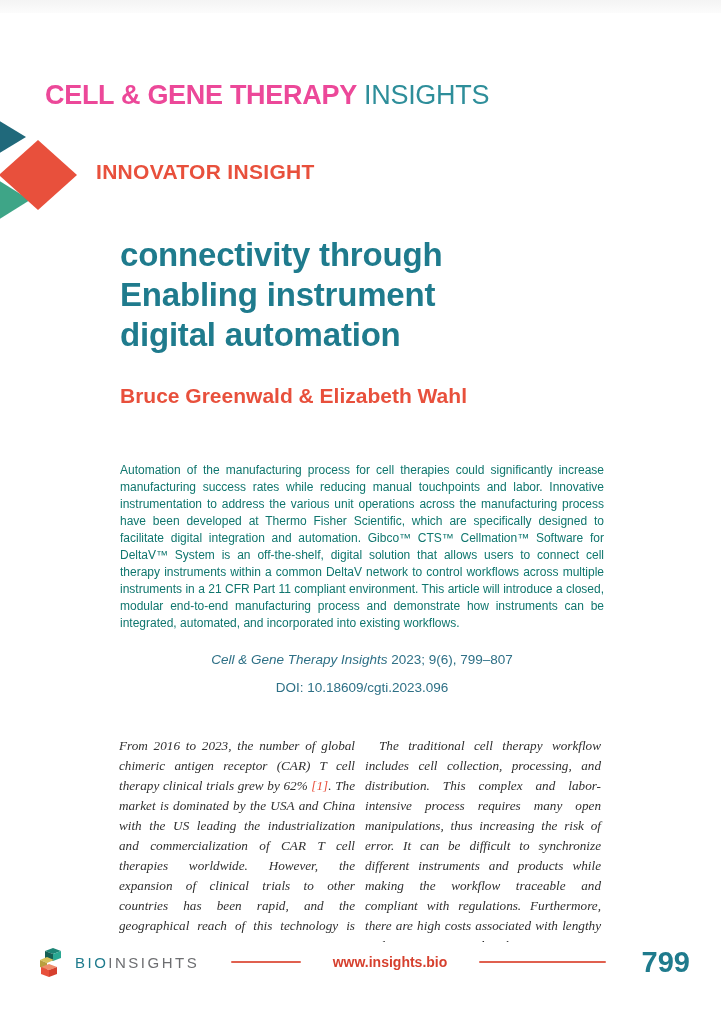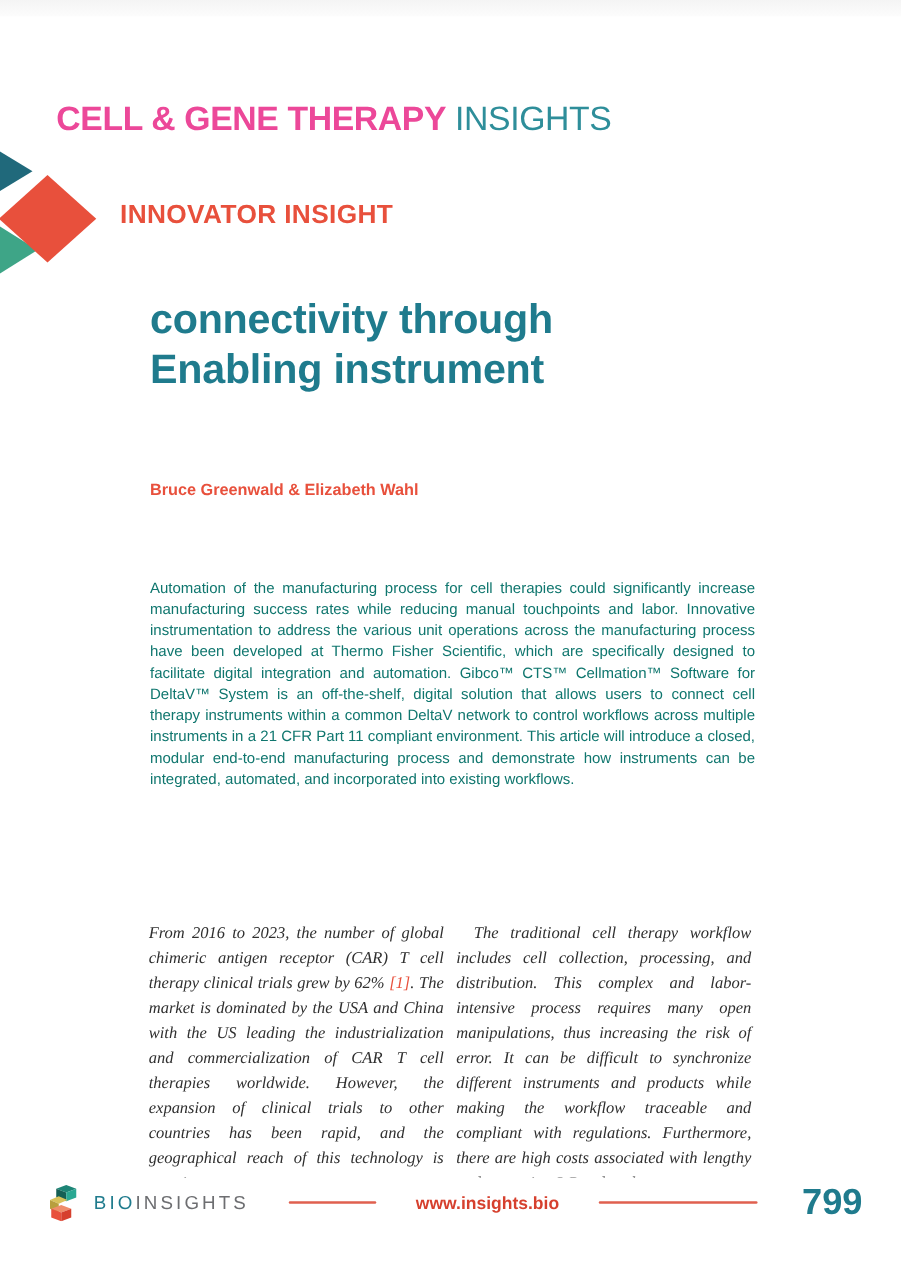--- a/index.html
+++ b/index.html
@@ -57,21 +57,21 @@
     line-height: 40px;
     font-weight: 600;
     color: #1f7b8d;
     letter-spacing: -0.2px;
   }
   .article-title span { display: block; }
 
   .article-authors {
     position: absolute;
     left: 120px; top: 384px;
-    font-size: 13px;
+    font-size: 21px;
     font-weight: 700;
     color: #e8503c;
   }
 
   
   .abstract {
     position: absolute;
     left: 120px; top: 462px;
     width: 484px;
     font-size: 12px;
@@ -179,26 +179,31 @@
       <polygon points="-5,66 30,88 -5,110 -40,88" fill="#3ea587"></polygon>
       <polygon points="38,28 77,63 38,98 -1,63" fill="#e8503c"></polygon>
     </svg>
   </div>
 
   <div class="section-label">INNOVATOR INSIGHT</div>
 
   <h1 class="article-title">
     <span>connectivity through</span>
     <span>Enabling instrument</span>
+    <span>digital automation</span>
   </h1>
 
   <div class="article-authors">Bruce Greenwald &amp; Elizabeth Wahl</div>
 
   <p class="abstract">Automation of the manufacturing process for cell therapies could significantly increase manufacturing success rates while reducing manual touchpoints and labor. Innovative instrumentation to address the various unit operations across the manufacturing process have been developed at Thermo Fisher Scientific, which are specifically designed to facilitate digital integration and automation. Gibco™ CTS™ Cellmation™ Software for DeltaV™ System is an off-the-shelf, digital solution that allows users to connect cell therapy instruments within a common DeltaV network to control workflows across multiple instruments in a 21 CFR Part 11 compliant environment. This article will introduce a closed, modular end-to-end manufacturing process and demonstrate how instruments can be integrated, automated, and incorporated into existing workflows.</p>
 
+  <div class="citation-block">
+    <span class="citation-journal">Cell &amp; Gene Therapy Insights</span><span> 2023; 9(6), 799–807</span>
+    <a class="citation-doi" href="#">DOI: 10.18609/cgti.2023.096</a>
+  </div>
 
   <div class="body-columns">
     <div class="body-col">
       <p><span>From 2016 to 2023, the number of global chimeric antigen receptor (CAR) T cell therapy clinical trials grew by 62% </span><a class="ref-link" href="#">[1]</a><span>. The market is dominated by the USA and China with the US leading the industrialization and commercialization of CAR T cell therapies worldwide. However, the expansion of clinical trials to other countries has been rapid, and the geographical reach of this technology is growing.</span></p>
     </div>
     <div class="body-col">
       <p class="indent">The traditional cell therapy workflow includes cell collection, processing, and distribution. This complex and labor-intensive process requires many open manipulations, thus increasing the risk of error. It can be difficult to synchronize different instruments and products while making the workflow traceable and compliant with regulations. Furthermore, there are high costs associated with lengthy and expensive QC and scale-up,</p>
     </div>
   </div>
 

